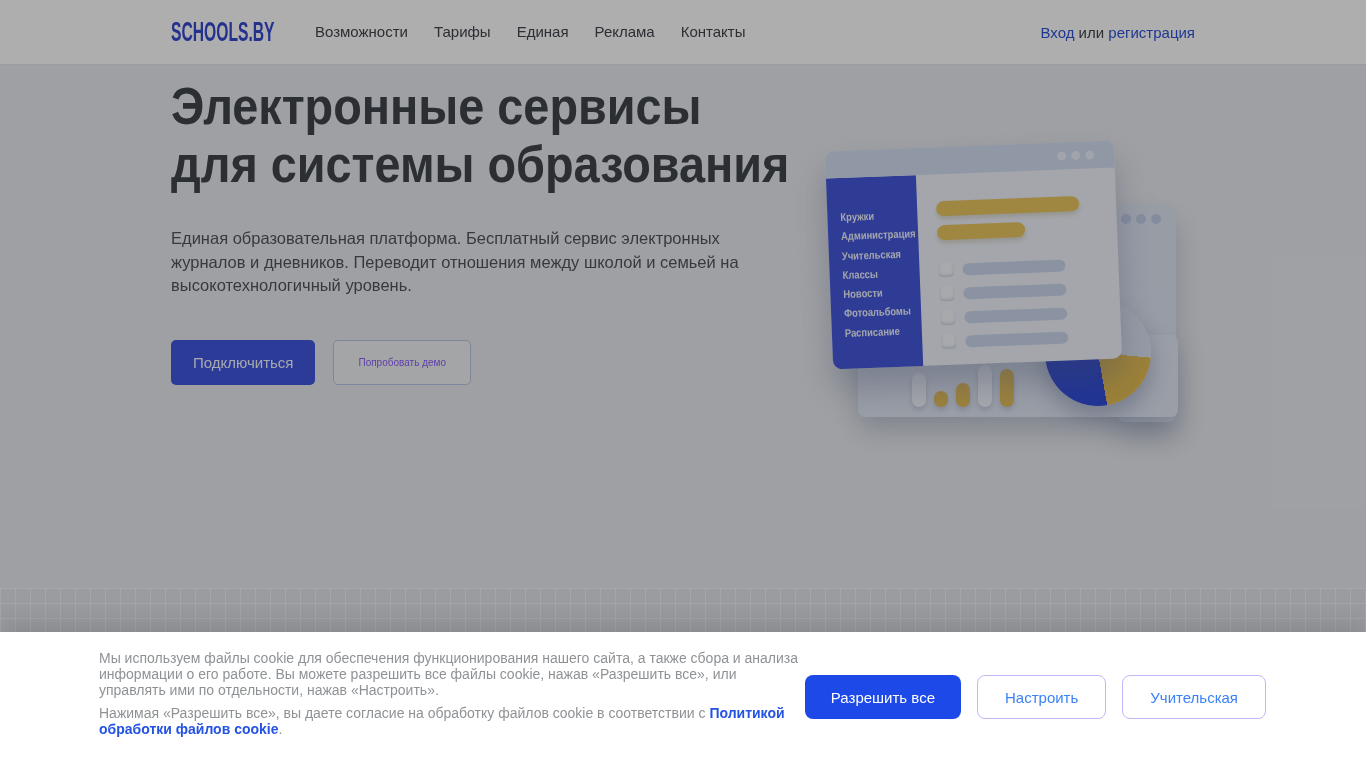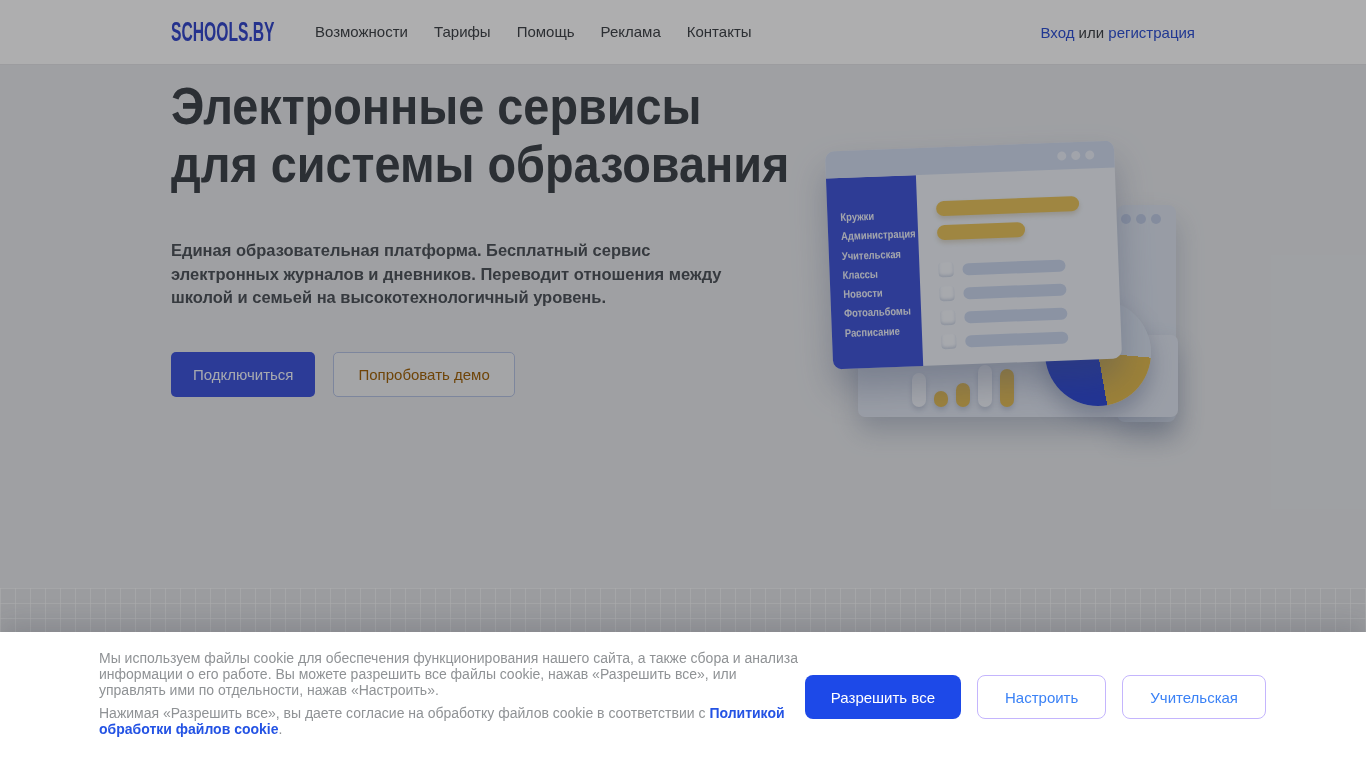--- a/index.html
+++ b/index.html
@@ -18,26 +18,26 @@
   .nav-auth a { color:#2d50d4; text-decoration:none; cursor:pointer; }
 
   
   .hero { position:relative; height:523px; background:#e9ebee; overflow:hidden; }
   .hero-content { position:absolute; left:171px; top:0; width:620px; }
   .badge { display:inline-block; margin-top:47px; padding:9px 16px; background:#e6d58e; border-radius:4px;
            font-size:14px; color:#33322a; }
   .h1wrap { margin-top:12px; }
   .h1line { font-size:52px; line-height:58px; font-weight:700; color:#3d4248;
             transform:scaleX(0.9); transform-origin:0 0; white-space:nowrap; }
-  .hero-desc { margin-top:46px; width:580px; font-size:16.5px; line-height:23.5px; color:#4d5258;font-weight:bold; }
+  .hero-desc { margin-top:34px; width:580px; font-size:16.5px; line-height:23.5px; color:#4d5258; }
   .hero-btns { margin-top:42px; display:flex; gap:18px; }
   .btn-primary { height:45px; padding:0 22px; background:#3e54dc; color:#f3f6ff; font-size:15px;
                  border:none; border-radius:5px; cursor:pointer; }
-  .btn-secondary { height:45px; padding:0 24px; background:rgba(255,255,255,0.35); color:#a16207;
-                   font-size:15px; border:1px solid #b7c3e4; border-radius:5px; cursor:pointer; }
+  .btn-secondary { height:45px; padding:0 24px; background:rgba(255,255,255,0.35); color:#8b5cf6;
+                   font-size:10px; border:1px solid #b7c3e4; border-radius:5px; cursor:pointer; }
 
   
   .illustration { position:absolute; inset:0; pointer-events:none; }
   .win-back { position:absolute; left:1117px; top:140px; width:59px; height:217px; background:#dee5f1;
               border-radius:8px; box-shadow:0 16px 28px rgba(90,105,140,.30); }
   .win-back .dots { position:absolute; left:4px; top:9px; }
   .dots { display:flex; gap:5px; }
   .dot { width:10px; height:10px; border-radius:50%; }
   .win-back .dot { background:#c1cde6; }
   .win-bottom { position:absolute; left:858px; top:270px; width:320px; height:82px; background:#e2e8f3;
@@ -94,21 +94,21 @@
 <body>
 
 <div class="page">
 
   <header class="nav">
     <div class="logo">SCHOOLS.BY</div>
     <nav>
       <ul class="nav-links">
         <li><a>Возможности</a></li>
         <li><a>Тарифы</a></li>
-        <li><a>Помощь</a></li>
+        <li><a>Единая</a></li>
         <li><a>Реклама</a></li>
         <li><a>Контакты</a></li>
       </ul>
     </nav>
     <div class="nav-auth">
       <a>Вход</a><span> или </span><a>регистрация</a>
     </div>
   </header>
 
   <section class="hero">

